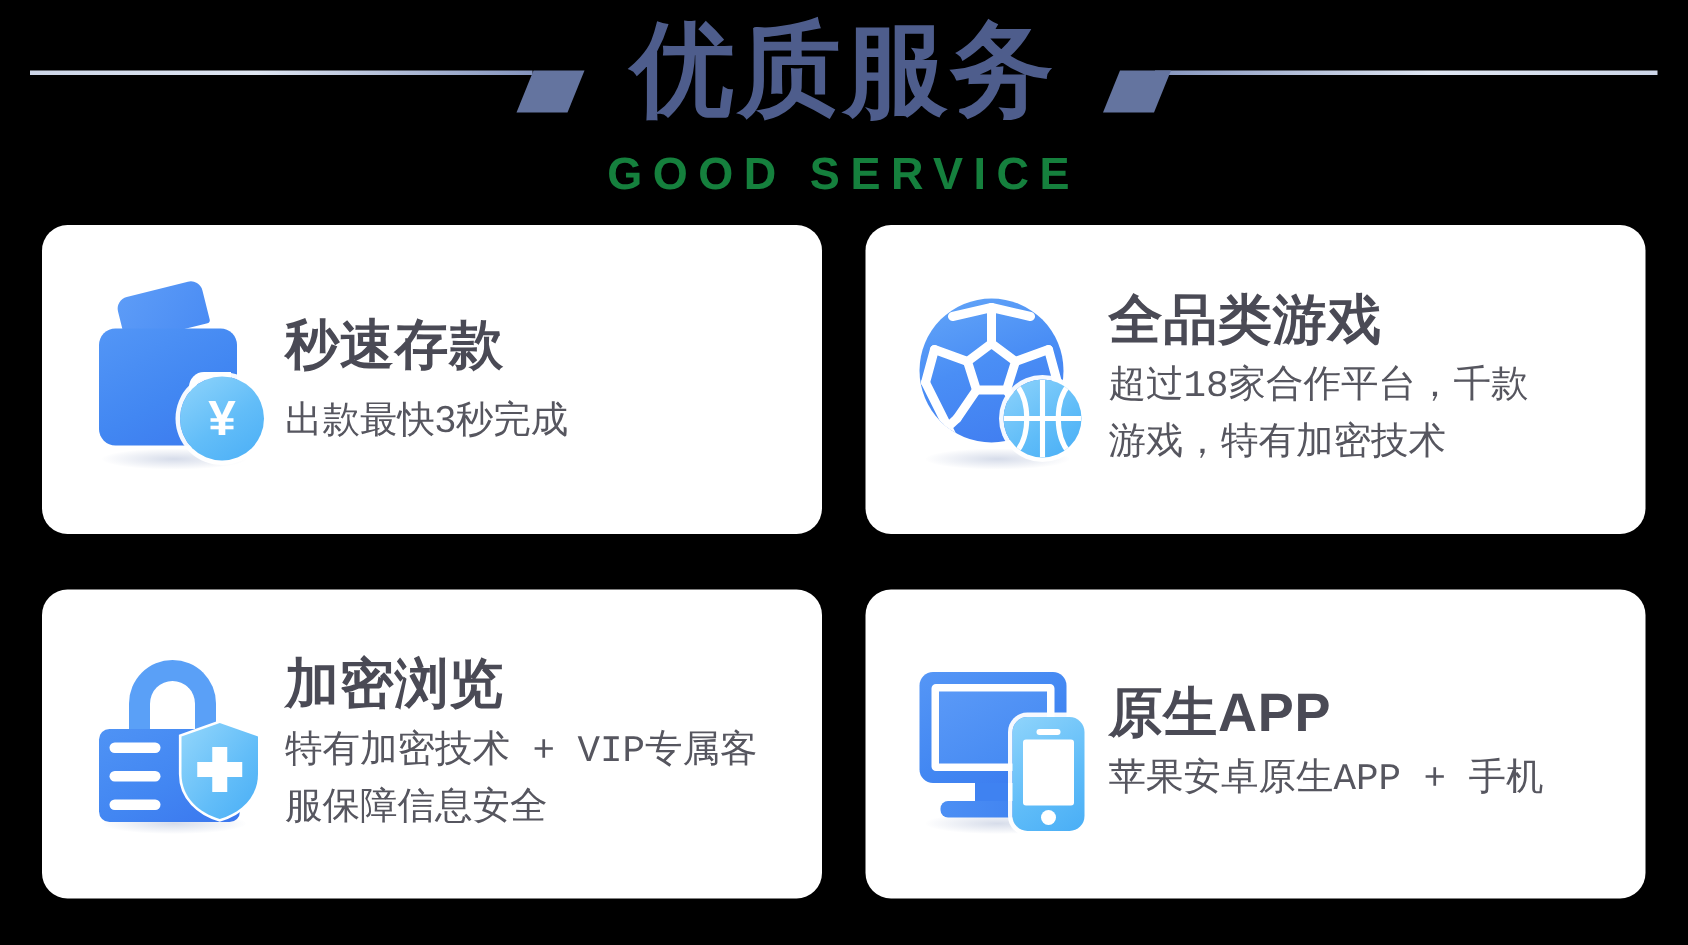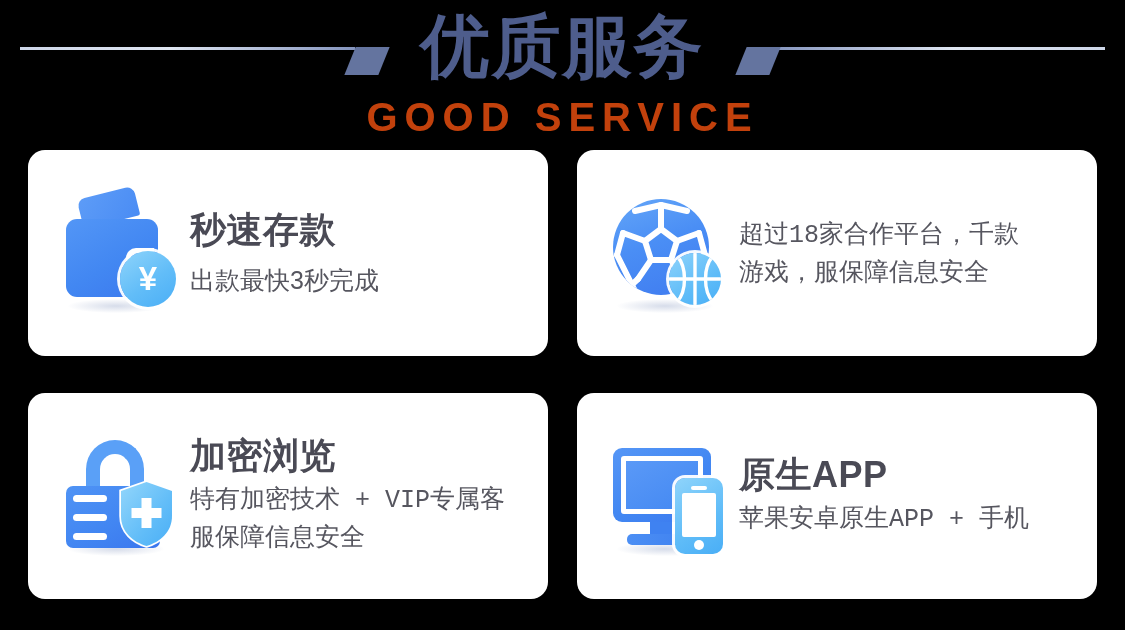--- a/index.html
+++ b/index.html
@@ -76,24 +76,24 @@
     letter-spacing: 2px;
     font-family: "Liberation Sans", "DejaVu Sans", sans-serif;
   }
 
   .title-en {
     position: absolute;
     left: 0;
     top: 99px;
     width: 1125px;
     text-align: center;
-    font-size: 40px;
+    font-size: 30px;
     line-height: 36px;
     font-weight: bold;
-    color: #c2410c;
+    color: #15803d;
     letter-spacing: 7px;
   }
 
   
   .grid {
     position: absolute;
     left: 28px;
     top: 150px;
     width: 1069px;
     display: grid;
@@ -428,23 +428,24 @@
             <g fill="none" stroke="#ffffff" stroke-width="3.4" stroke-linecap="round">
               <path d="M26,0 L26,52"></path>
               <path d="M0,26 L52,26"></path>
               <path d="M8,3 C18,14 18,38 8,49"></path>
               <path d="M44,3 C34,14 34,38 44,49"></path>
             </g>
           </svg>
         </div>
       </div>
       <div class="card-text">
+        <div class="card-title">全品类游戏</div>
         <div class="card-desc two-line">
           <div>超过18家合作平台，千款</div>
-          <div>游戏，服保障信息安全</div>
+          <div>游戏，特有加密技术</div>
         </div>
       </div>
     </div>
 
     <div class="card">
       <div class="card-icon">
         <div class="icon-shadow"></div>
         <div class="lock-shackle"></div>
         <div class="lock-body">
           <div class="lock-slot s1"></div>

